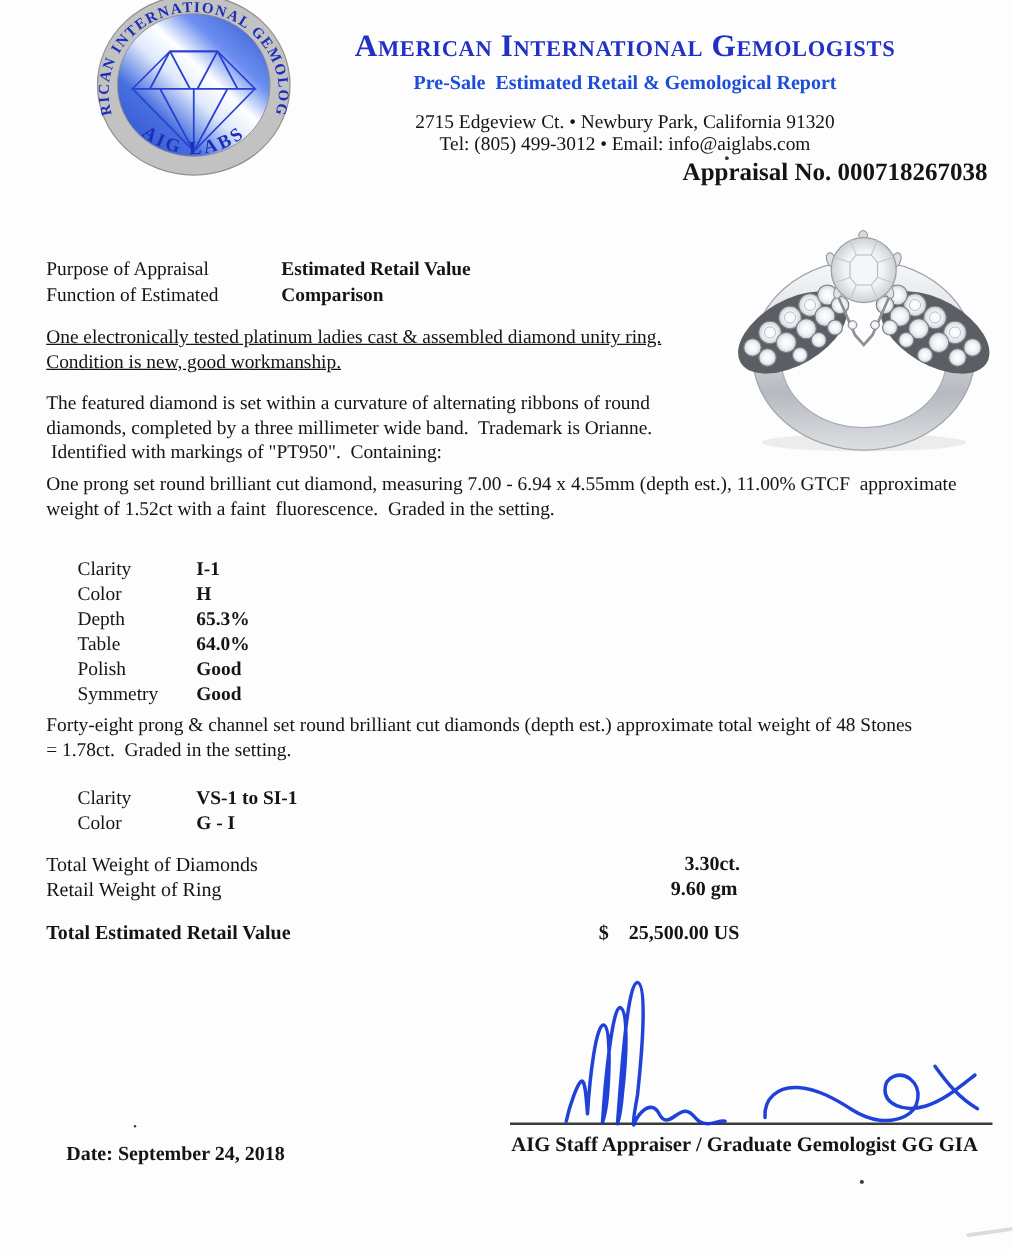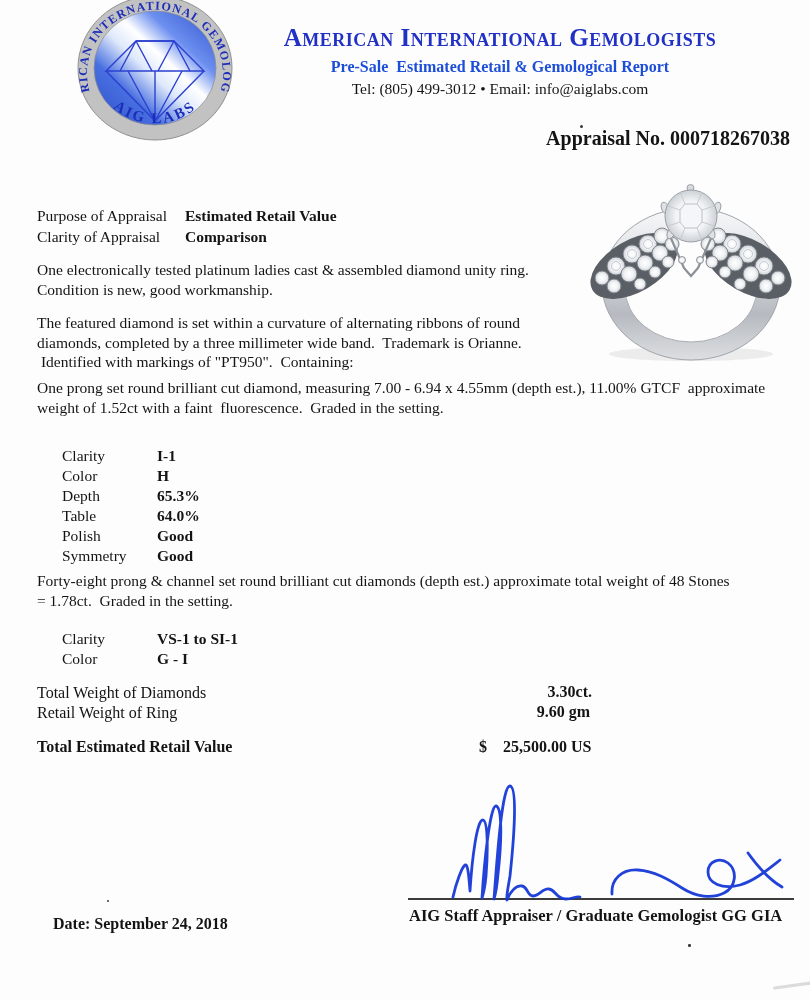--- a/index.html
+++ b/index.html
@@ -8,21 +8,21 @@
   .abs{position:absolute;}
   .para{white-space:pre-wrap;font-size:15.5px;line-height:19.5px;}
   
   .hdr{left:200px;top:24px;width:600px;text-align:center;}
   .org{font-size:25px;font-weight:bold;font-variant:small-caps;color:#2231c5;letter-spacing:.5px;line-height:28px;}
   .title{font-size:16px;font-weight:bold;color:#1d4ed8;line-height:26px;margin-top:2px;white-space:pre-wrap;}
   .addr{font-size:15.5px;line-height:17.5px;margin-top:9px;}
   .appr-no{right:20px;top:127px;font-size:20px;font-weight:bold;}
   
   .meta{left:37px;top:205px;font-size:15.5px;line-height:21px;}
-  .meta-row{display:flex;}
+  .meta-row{display:flex;gap:40px;}
   .meta-label{width:148px;}
   .meta-val{font-weight:bold;}
   
   .specs{font-size:15.5px;line-height:20px;}
   .spec-row{display:flex;}
   .spec-label{width:95px;}
   .spec-value{font-weight:bold;}
   
   .tot-label{font-size:16px;}
   .tot-val{font-size:16px;font-weight:bold;}
@@ -66,20 +66,21 @@
       <textPath href="#arcTop" startOffset="50%" text-anchor="middle">AMERICAN INTERNATIONAL GEMOLOGISTS</textPath>
     </text>
     <text font-size="15" font-weight="bold" fill="#1c2eb8" letter-spacing="2.5" font-family="Liberation Serif, serif">
       <textPath href="#arcBot" startOffset="50%" text-anchor="middle">AIG LABS</textPath>
     </text>
   </svg>
 
   <div class="abs hdr">
     <div class="org">American International Gemologists</div>
     <div class="title">Pre-Sale  Estimated Retail &amp; Gemological Report</div>
+    <div class="addr">2715 Edgeview Ct. • Newbury Park, California 91320</div>
     <div class="addr" style="margin-top:0;">Tel: (805) 499-3012  •  Email: info@aiglabs.com</div>
   </div>
   <div class="abs appr-no">Appraisal No. 000718267038</div>
 
   <svg class="abs" style="left:572px;top:166px;" width="238" height="206" viewBox="0 0 238 206" role="img">
     <defs>
       <linearGradient id="bandGrad" x1="0" y1="0" x2="0" y2="1">
         <stop offset="0" stop-color="#f7f8fa"></stop>
           <stop offset=".4" stop-color="#d9dcdf"></stop>
         <stop offset=".7" stop-color="#b6bac0"></stop>
@@ -146,26 +147,26 @@
       <path d="M113,38 L108,26 M125,38 L130,26 M130,44 L142,40 M130,56 L142,60 M125,62 L130,74 M113,62 L108,74 M108,56 L96,60 M108,44 L96,40" stroke="#c2c8cd" stroke-width=".9" fill="none"></path>
     </g>
   </svg>
 
   <div class="abs meta">
     <div class="meta-row">
       <span class="meta-label">Purpose of Appraisal</span>
       <span class="meta-val">Estimated Retail Value</span>
     </div>
     <div class="meta-row">
-      <span class="meta-label">Clarity of Appraisal</span>
+      <span class="meta-label">Function of Estimated</span>
       <span class="meta-val">Comparison</span>
     </div>
   </div>
 
-  <div class="abs para" style="left:37px;top:260px;width:600px;">One electronically tested platinum ladies cast &amp; assembled diamond unity ring.
+  <div class="abs para" style="left:37px;top:260px;width:600px;text-decoration:underline;">One electronically tested platinum ladies cast &amp; assembled diamond unity ring.
 Condition is new, good workmanship.</div>
   <div class="abs para" style="left:37px;top:313px;width:600px;">The featured diamond is set within a curvature of alternating ribbons of round
 diamonds, completed by a three millimeter wide band.  Trademark is Orianne.
  Identified with markings of "PT950".  Containing:</div>
   <div class="abs para" style="left:37px;top:378px;width:750px;">One prong set round brilliant cut diamond, measuring 7.00 - 6.94 x 4.55mm (depth est.), 11.00% GTCF  approximate
 weight of 1.52ct with a faint  fluorescence.  Graded in the setting.</div>
 
   <div class="abs specs" style="left:62px;top:446px;">
     <div class="spec-row">
       <span class="spec-label">Clarity</span>

